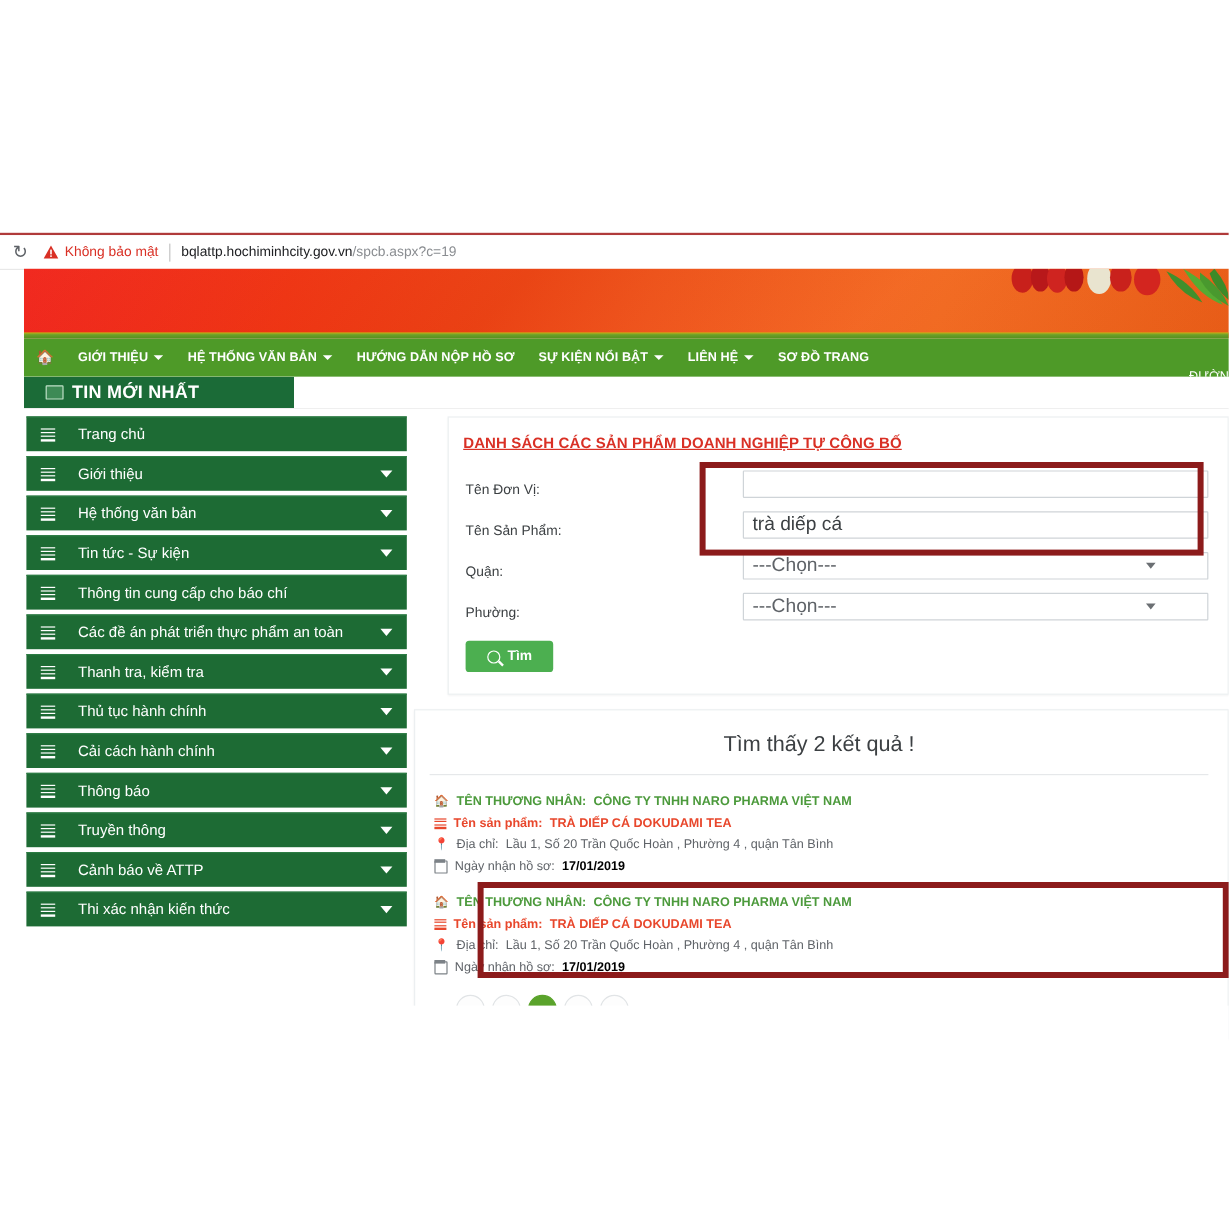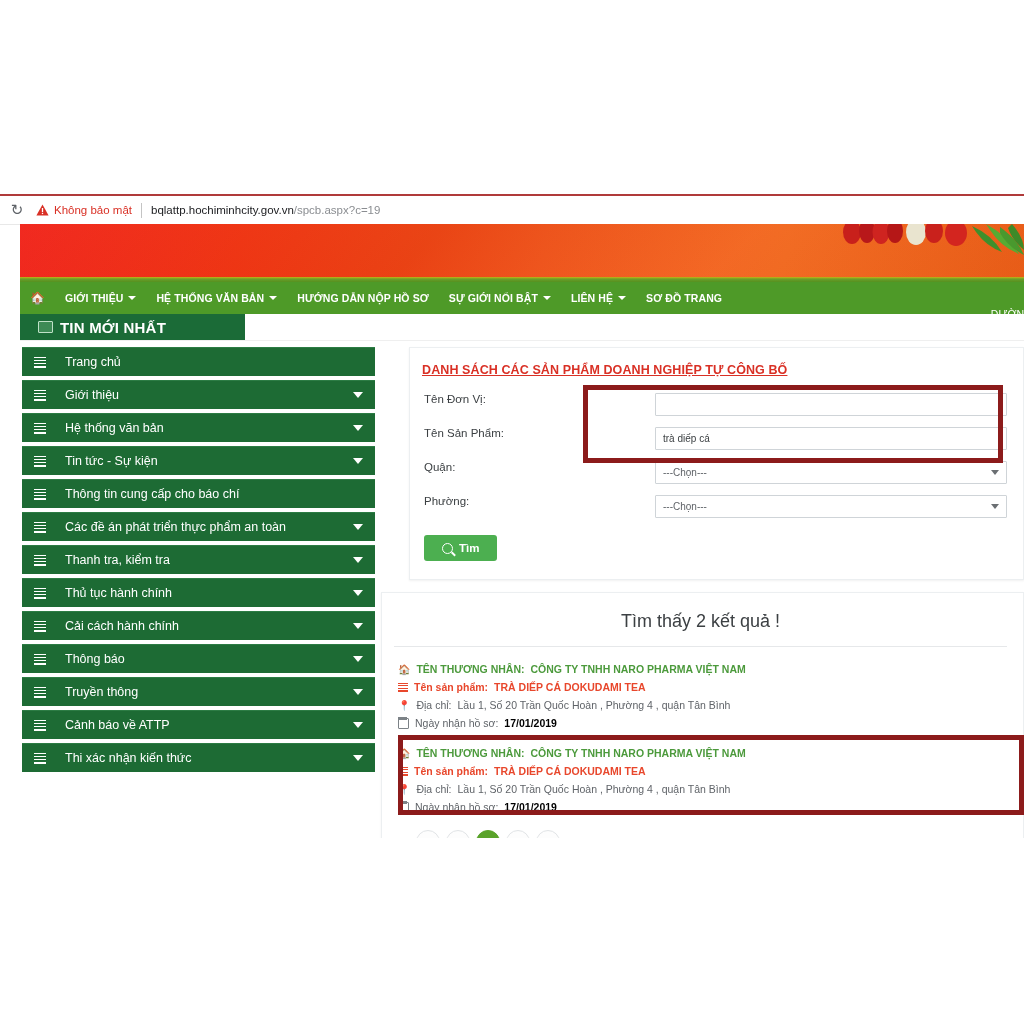--- a/index.html
+++ b/index.html
@@ -277,37 +277,37 @@
     font-size: 12.5px;
     font-weight: bold;
     letter-spacing: .1px;
     text-decoration: underline;
     margin: 0 0 16px 2px;
     display: inline-block;
     cursor: pointer;
   }
   .form-row {
     display: flex;
-    align-items: flex-start;
+    align-items: flex-end;
     margin-bottom: 11px;
   }
   .form-row .f-label {
     width: 235px;
     font-size: 11.5px;
     color: #3c4043;
     padding-left: 4px;
     box-sizing: border-box;
   }
   .form-row .f-field { flex: 1; max-height: 24px; }
   .txt-input, .sel-input {
-    width: 352px;
+    width: 388px;
     height: 23px;
     border: 1px solid #cfd4d8;
     background: #ffffff;
-    font-size: 10px;
+    font-size: 16px;
     color: #3c4043;
     padding: 0 7px;
     box-sizing: border-box;
     font-family: "Liberation Sans", sans-serif;
     border-radius: 1px;
     outline: none;
     display: block;
   }
   .sel-wrap { position: relative; width: 352px; }
   .sel-input {
@@ -512,21 +512,21 @@
         <span class="caret"></span>
       </div>
       <div class="nav-item">
         <span>HỆ THỐNG VĂN BẢN</span>
         <span class="caret"></span>
       </div>
       <div class="nav-item">
         <span>HƯỚNG DẪN NỘP HỒ SƠ</span>
       </div>
       <div class="nav-item">
-        <span>SỰ GIỚI NỔI BẬT</span>
+        <span>SỰ KIỆN NỔI BẬT</span>
         <span class="caret"></span>
       </div>
       <div class="nav-item">
         <span>LIÊN HỆ</span>
         <span class="caret"></span>
       </div>
       <div class="nav-item">
         <span>SƠ ĐỒ TRANG</span>
       </div>
       <div class="spacer"></div>

